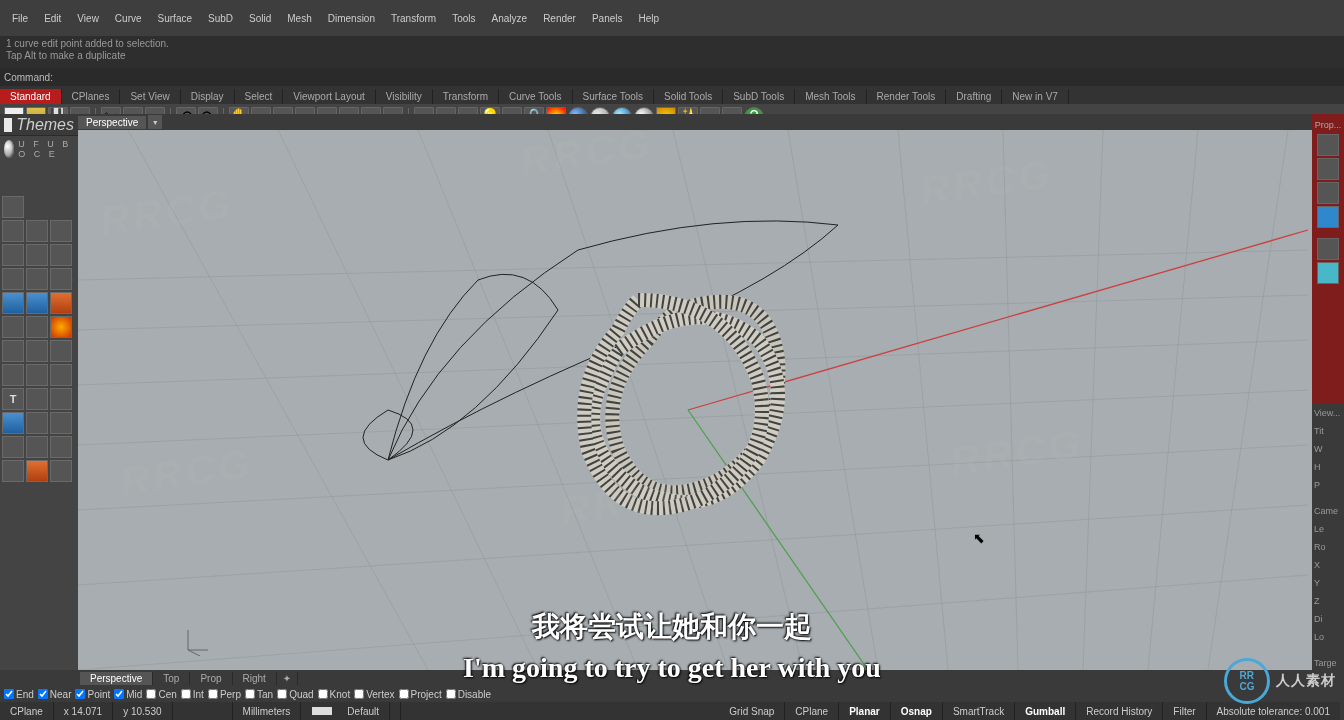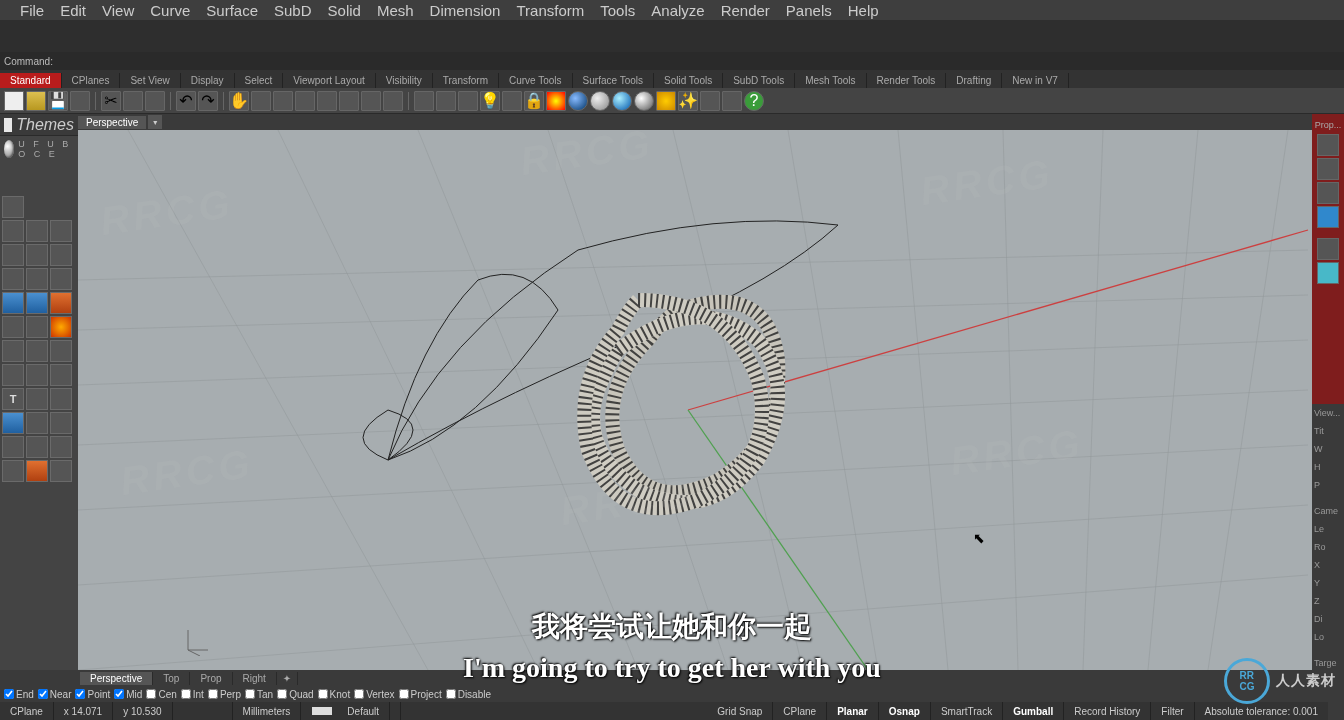--- a/index.html
+++ b/index.html
@@ -1,18 +1,18 @@
 <!DOCTYPE html>
 <html><head>
 <meta charset="utf-8">
 <style>
 * { margin: 0; padding: 0; box-sizing: border-box; font-family: "Segoe UI", Arial, sans-serif; }
 body { width: 1344px; height: 720px; background: #4a4a4a; overflow: hidden; position: relative; }
 
-.menubar { height: 20px; background: #3e3e3e; display: flex; align-items: center; padding: 0 12px; font-size: 15px; color: #ccc; }
+.menubar { height: 36px; background: #3e3e3e; display: flex; align-items: center; padding: 0 4px; font-size: 10px; color: #ccc; }
 .menubar span { padding: 2px 8px; cursor: pointer; }
 
 .history { height: 32px; background: #2e2e2e; color: #999; font-size: 10px; padding: 2px 6px; line-height: 12px; }
 
 .cmdbar { height: 18px; background: #2a2a2a; display: flex; align-items: center; padding: 0 4px; font-size: 10px; color: #bbb; }
 .cmdbar input { flex: 1; background: transparent; border: none; outline: none; color: #ddd; font-size: 10px; margin-left: 4px; }
 
 .tabs { height: 18px; background: #333; display: flex; align-items: flex-end; font-size: 10px; color: #aaa; }
 .tabs span { padding: 2px 10px; border-right: 1px solid #222; cursor: pointer; }
 .tabs span.active { background: #b91c1c; color: #fff; }
@@ -92,20 +92,22 @@
   <span>Dimension</span>
   <span>Transform</span>
   <span>Tools</span>
   <span>Analyze</span>
   <span>Render</span>
   <span>Panels</span>
   <span>Help</span>
 </div>
 
 <div class="history">
+  <div>1 curve edit point added to selection.</div>
+  <div>Tap Alt to make a duplicate</div>
 </div>
 
 <div class="cmdbar">
   <span>Command:</span>
   <input type="text" style="">
 </div>
 
 <div class="tabs">
   <span class="active">Standard</span>
   <span>CPlanes</span>
@@ -365,21 +367,21 @@
     <label>
       <input type="checkbox" style="">
       <span>Project</span>
     </label>
     <label>
       <input type="checkbox" style="">
       <span>Disable</span>
     </label>
   </div>
 
-<div class="statusbar" style="position:absolute; left:0; right:16px; bottom:0;">
+<div class="statusbar" style="position:absolute; left:0; right:4px; bottom:0;">
   <span>CPlane</span>
   <span>x 14.071</span>
   <span>y 10.530</span>
   <span style="min-width:60px;"></span>
   <span>Millimeters</span>
   <span style="display:flex;align-items:center;gap:4px;">
       <span style="width:10px;height:10px;background:#ddd;border:1px solid #333;"></span>
       <span>Default</span>
     </span>
   <span style="flex:1;border:none;"></span>

